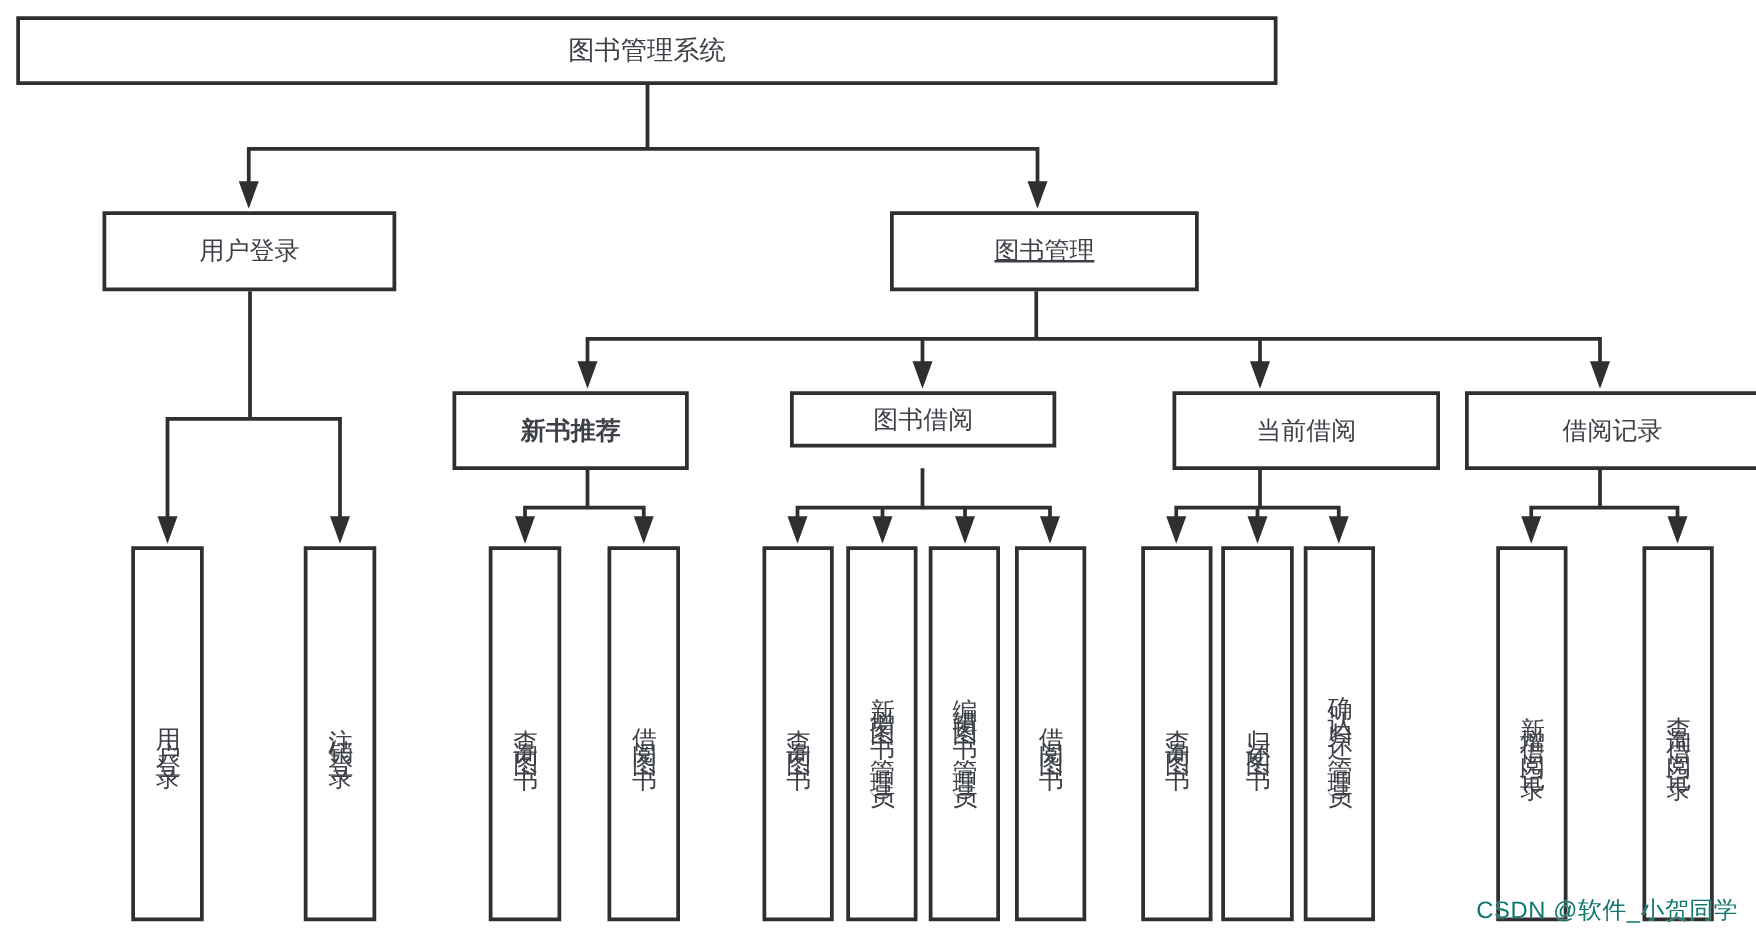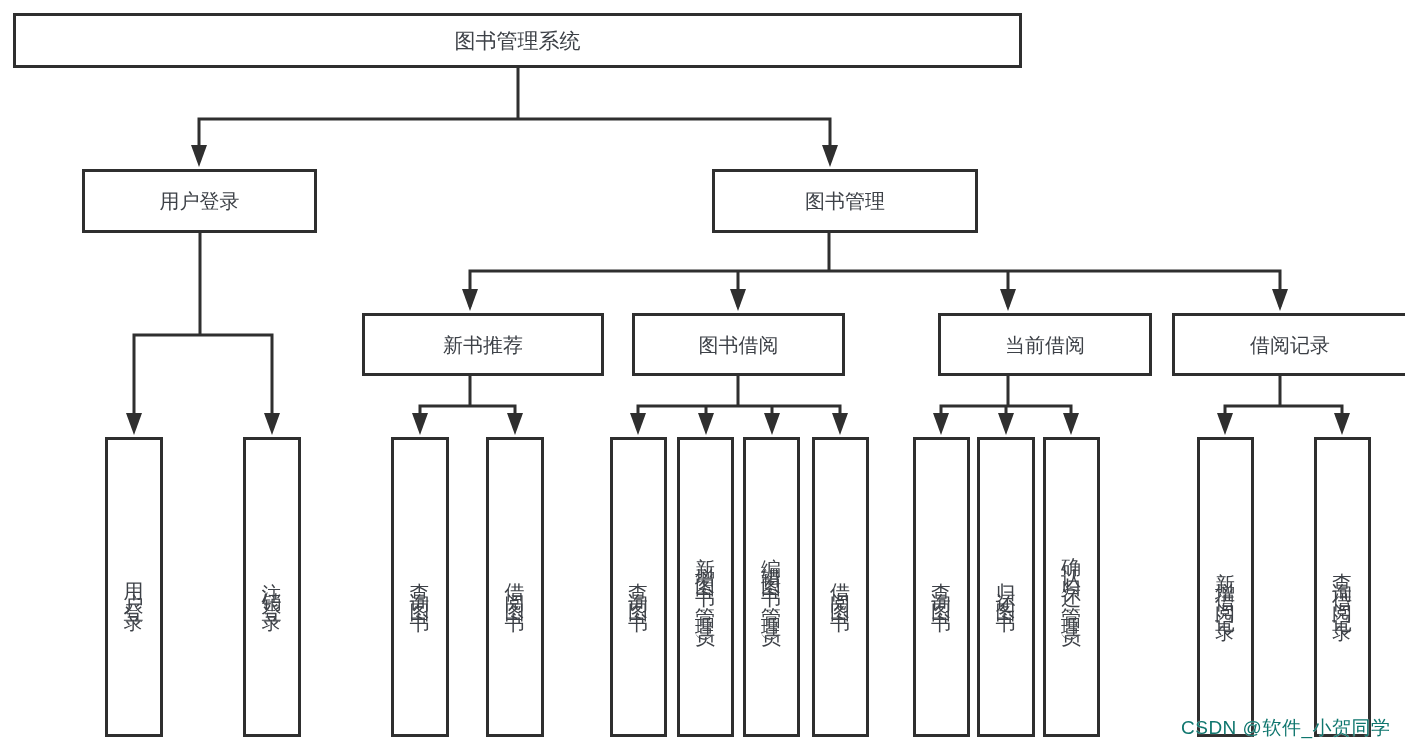--- a/index.html
+++ b/index.html
@@ -120,24 +120,24 @@
     </g>
     <g fill="#2f2f2f" stroke="none">
       <polygon points="1225,435 1217,413 1233,413"></polygon>
       <polygon points="1342,435 1334,413 1350,413"></polygon>
     </g>
   </svg>
 
   <div class="node root" style="left:13px; top:13px; width:1009px; height:55px;">图书管理系统</div>
 
   <div class="node" style="left:82px; top:169px; width:235px; height:64px;">用户登录</div>
-  <div class="node" style="left:712px; top:169px; width:266px; height:64px;">图书管理</div>
+  <div class="node" style="left:712px; top:169px; width:247px; height:64px;text-decoration:underline;">图书管理</div>
 
-  <div class="node" style="left:362px; top:313px; width:242px; height:63px;">新书推荐</div>
-  <div class="node" style="left:632px; top:313px; width:213px; height:63px;">图书借阅</div>
+  <div class="node" style="left:362px; top:313px; width:189px; height:63px;font-weight:bold;">新书推荐</div>
+  <div class="node" style="left:632px; top:313px; width:213px; height:45px;">图书借阅</div>
   <div class="node" style="left:902px; top:313px; width:214px; height:63px;margin-left:36px;">当前借阅</div>
   <div class="node" style="left:1172px; top:313px; width:236px; height:63px;">借阅记录</div>
 
   <div class="node leaf" style="left:105px; top:437px; width:58px; height:300px;">用户登录</div>
   <div class="node leaf" style="left:243px; top:437px; width:58px; height:300px;">注销登录</div>
 
   <div class="node leaf" style="left:391px; top:437px; width:58px; height:300px;">查询图书</div>
   <div class="node leaf" style="left:486px; top:437px; width:58px; height:300px;">借阅图书</div>
 
   <div class="node leaf" style="left:610px; top:437px; width:57px; height:300px;">查询图书</div>

